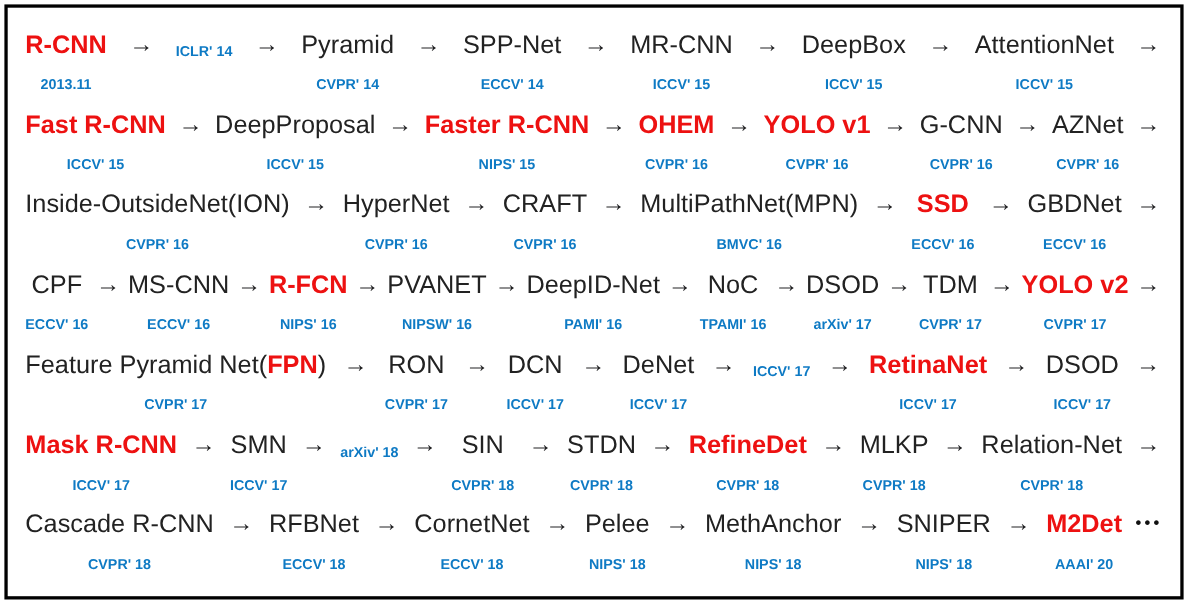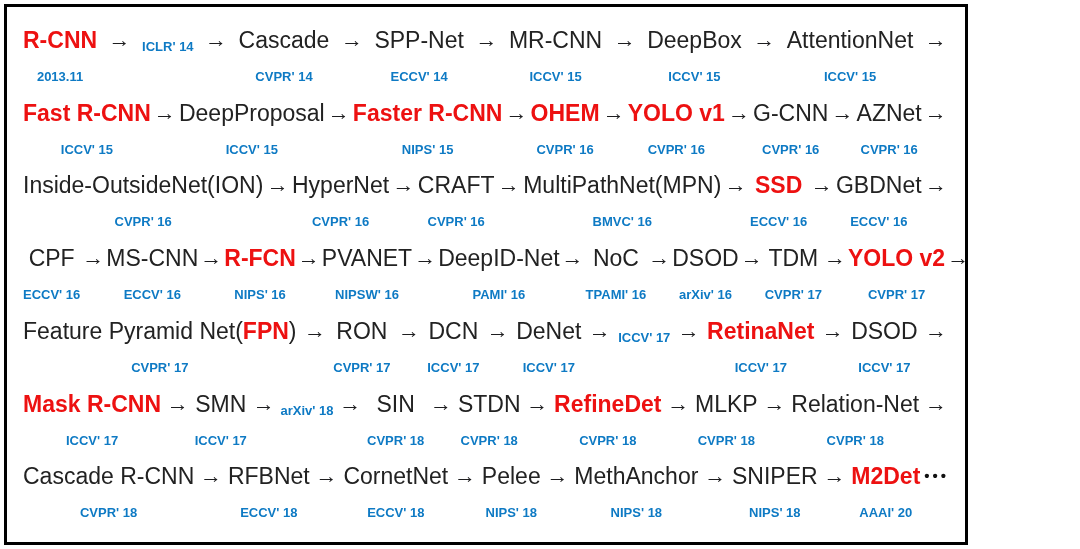--- a/index.html
+++ b/index.html
@@ -1,17 +1,17 @@
 <!DOCTYPE html>
 <html style="--red: #ed1111; --blue: #0e7ac4;"><head>
 <meta charset="utf-8">
 <style>
   html,body{margin:0;padding:0;background:#ffffff;}
   .frame{
-    width:964px;height:541px;margin:4px;box-sizing:border-box;
+    width:1072px;height:541px;margin:4px;box-sizing:border-box;
     border:3px solid #000;background:#fff;
     display:flex;flex-direction:column;justify-content:space-evenly;
     padding:4px 16px 8px 16px;
     font-family:"Liberation Sans", sans-serif;
     overflow:hidden;
   }
   .row{display:flex;align-items:flex-start;justify-content:space-between;}
   .node{display:flex;flex-direction:column;align-items:center;}
   .name{font-size:23px;line-height:30px;color:#222;white-space:nowrap;}
   .name .red{color:var(--red,#ed1111);font-weight:700;}
@@ -27,21 +27,21 @@
       <div class="node">
         <div class="name"><span class="red">R-CNN</span></div>
         <div class="venue">2013.11</div>
       </div>
       <span class="arrow">→</span>
       <div class="node">
         <div class="venue">ICLR' 14</div>
       </div>
       <span class="arrow">→</span>
       <div class="node">
-        <div class="name"><span>Cascade</span></div>
+        <div class="name"><span>Pyramid</span></div>
         <div class="venue">CVPR' 14</div>
       </div>
       <span class="arrow">→</span>
       <div class="node">
         <div class="name"><span>SPP-Net</span></div>
         <div class="venue">ECCV' 14</div>
       </div>
       <span class="arrow">→</span>
       <div class="node">
         <div class="name"><span>MR-CNN</span></div>
@@ -154,21 +154,21 @@
         <div class="venue">PAMI' 16</div>
       </div>
       <span class="arrow">→</span>
       <div class="node">
         <div class="name"><span>NoC</span></div>
         <div class="venue">TPAMI' 16</div>
       </div>
       <span class="arrow">→</span>
       <div class="node">
         <div class="name"><span>DSOD</span></div>
-        <div class="venue">arXiv' 16</div>
+        <div class="venue">arXiv' 17</div>
       </div>
       <span class="arrow">→</span>
       <div class="node">
         <div class="name"><span>TDM</span></div>
         <div class="venue">CVPR' 17</div>
       </div>
       <span class="arrow">→</span>
       <div class="node">
         <div class="name"><span class="red">YOLO v2</span></div>
         <div class="venue">CVPR' 17</div>

